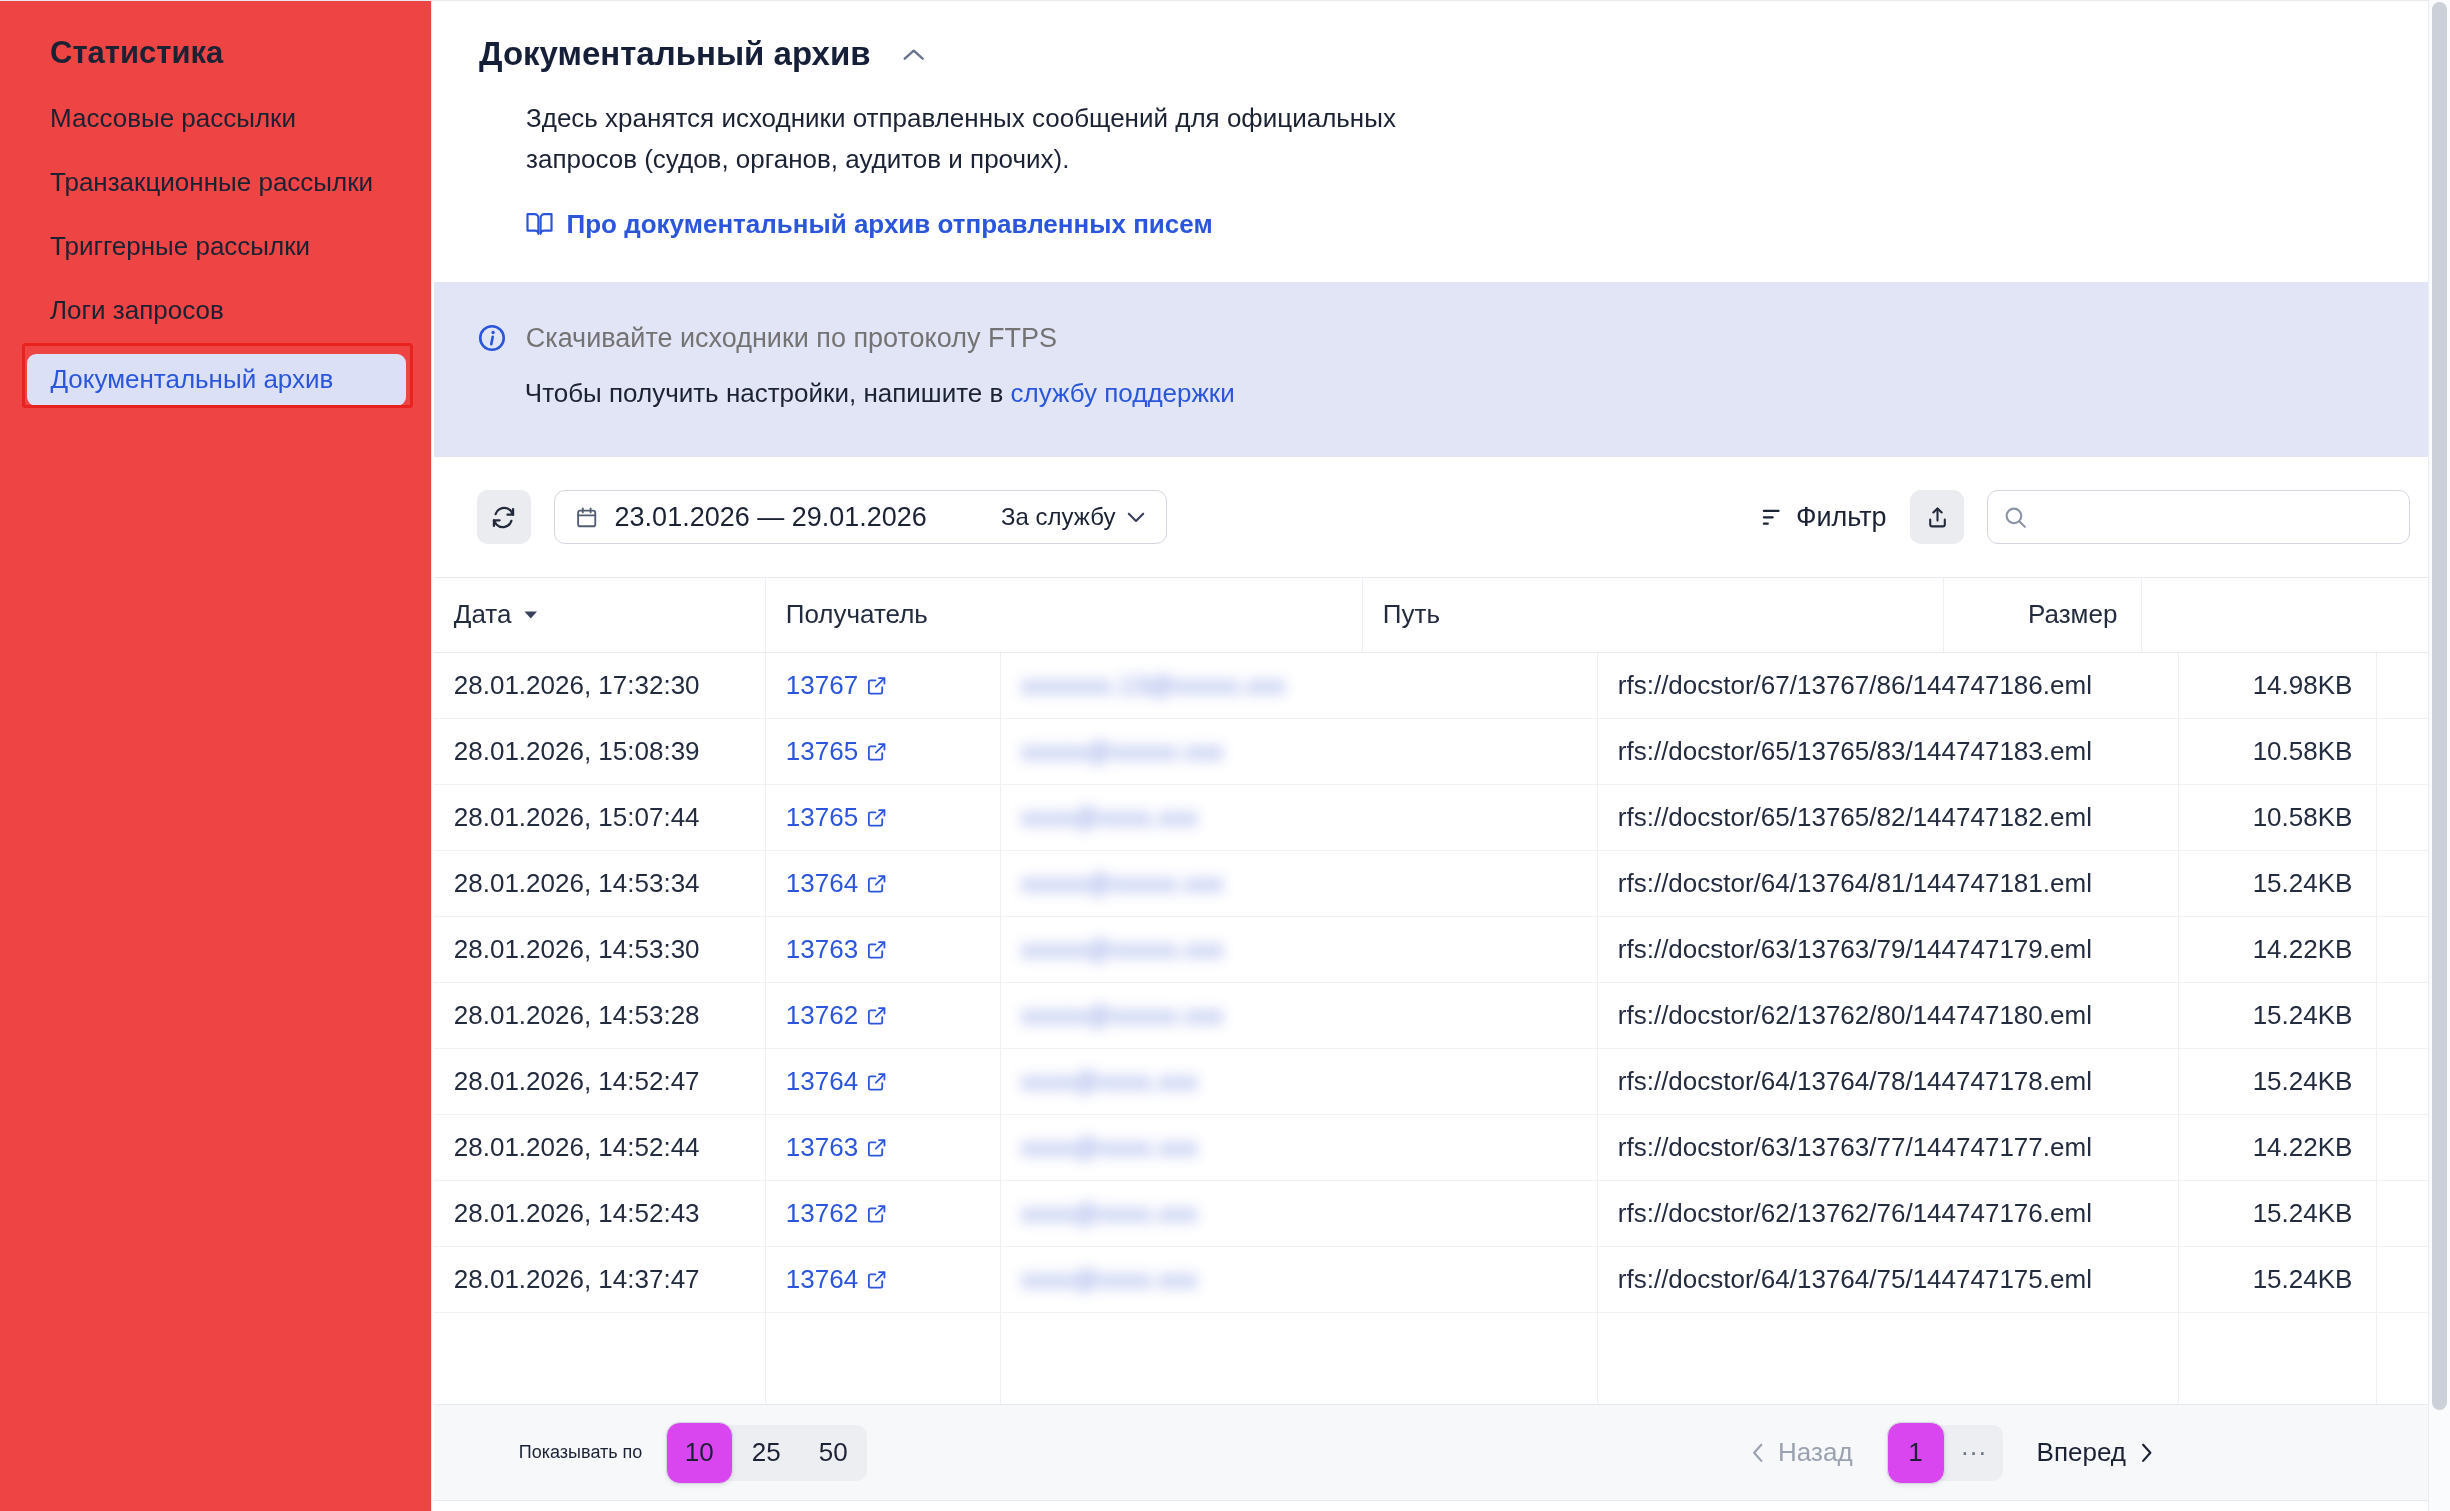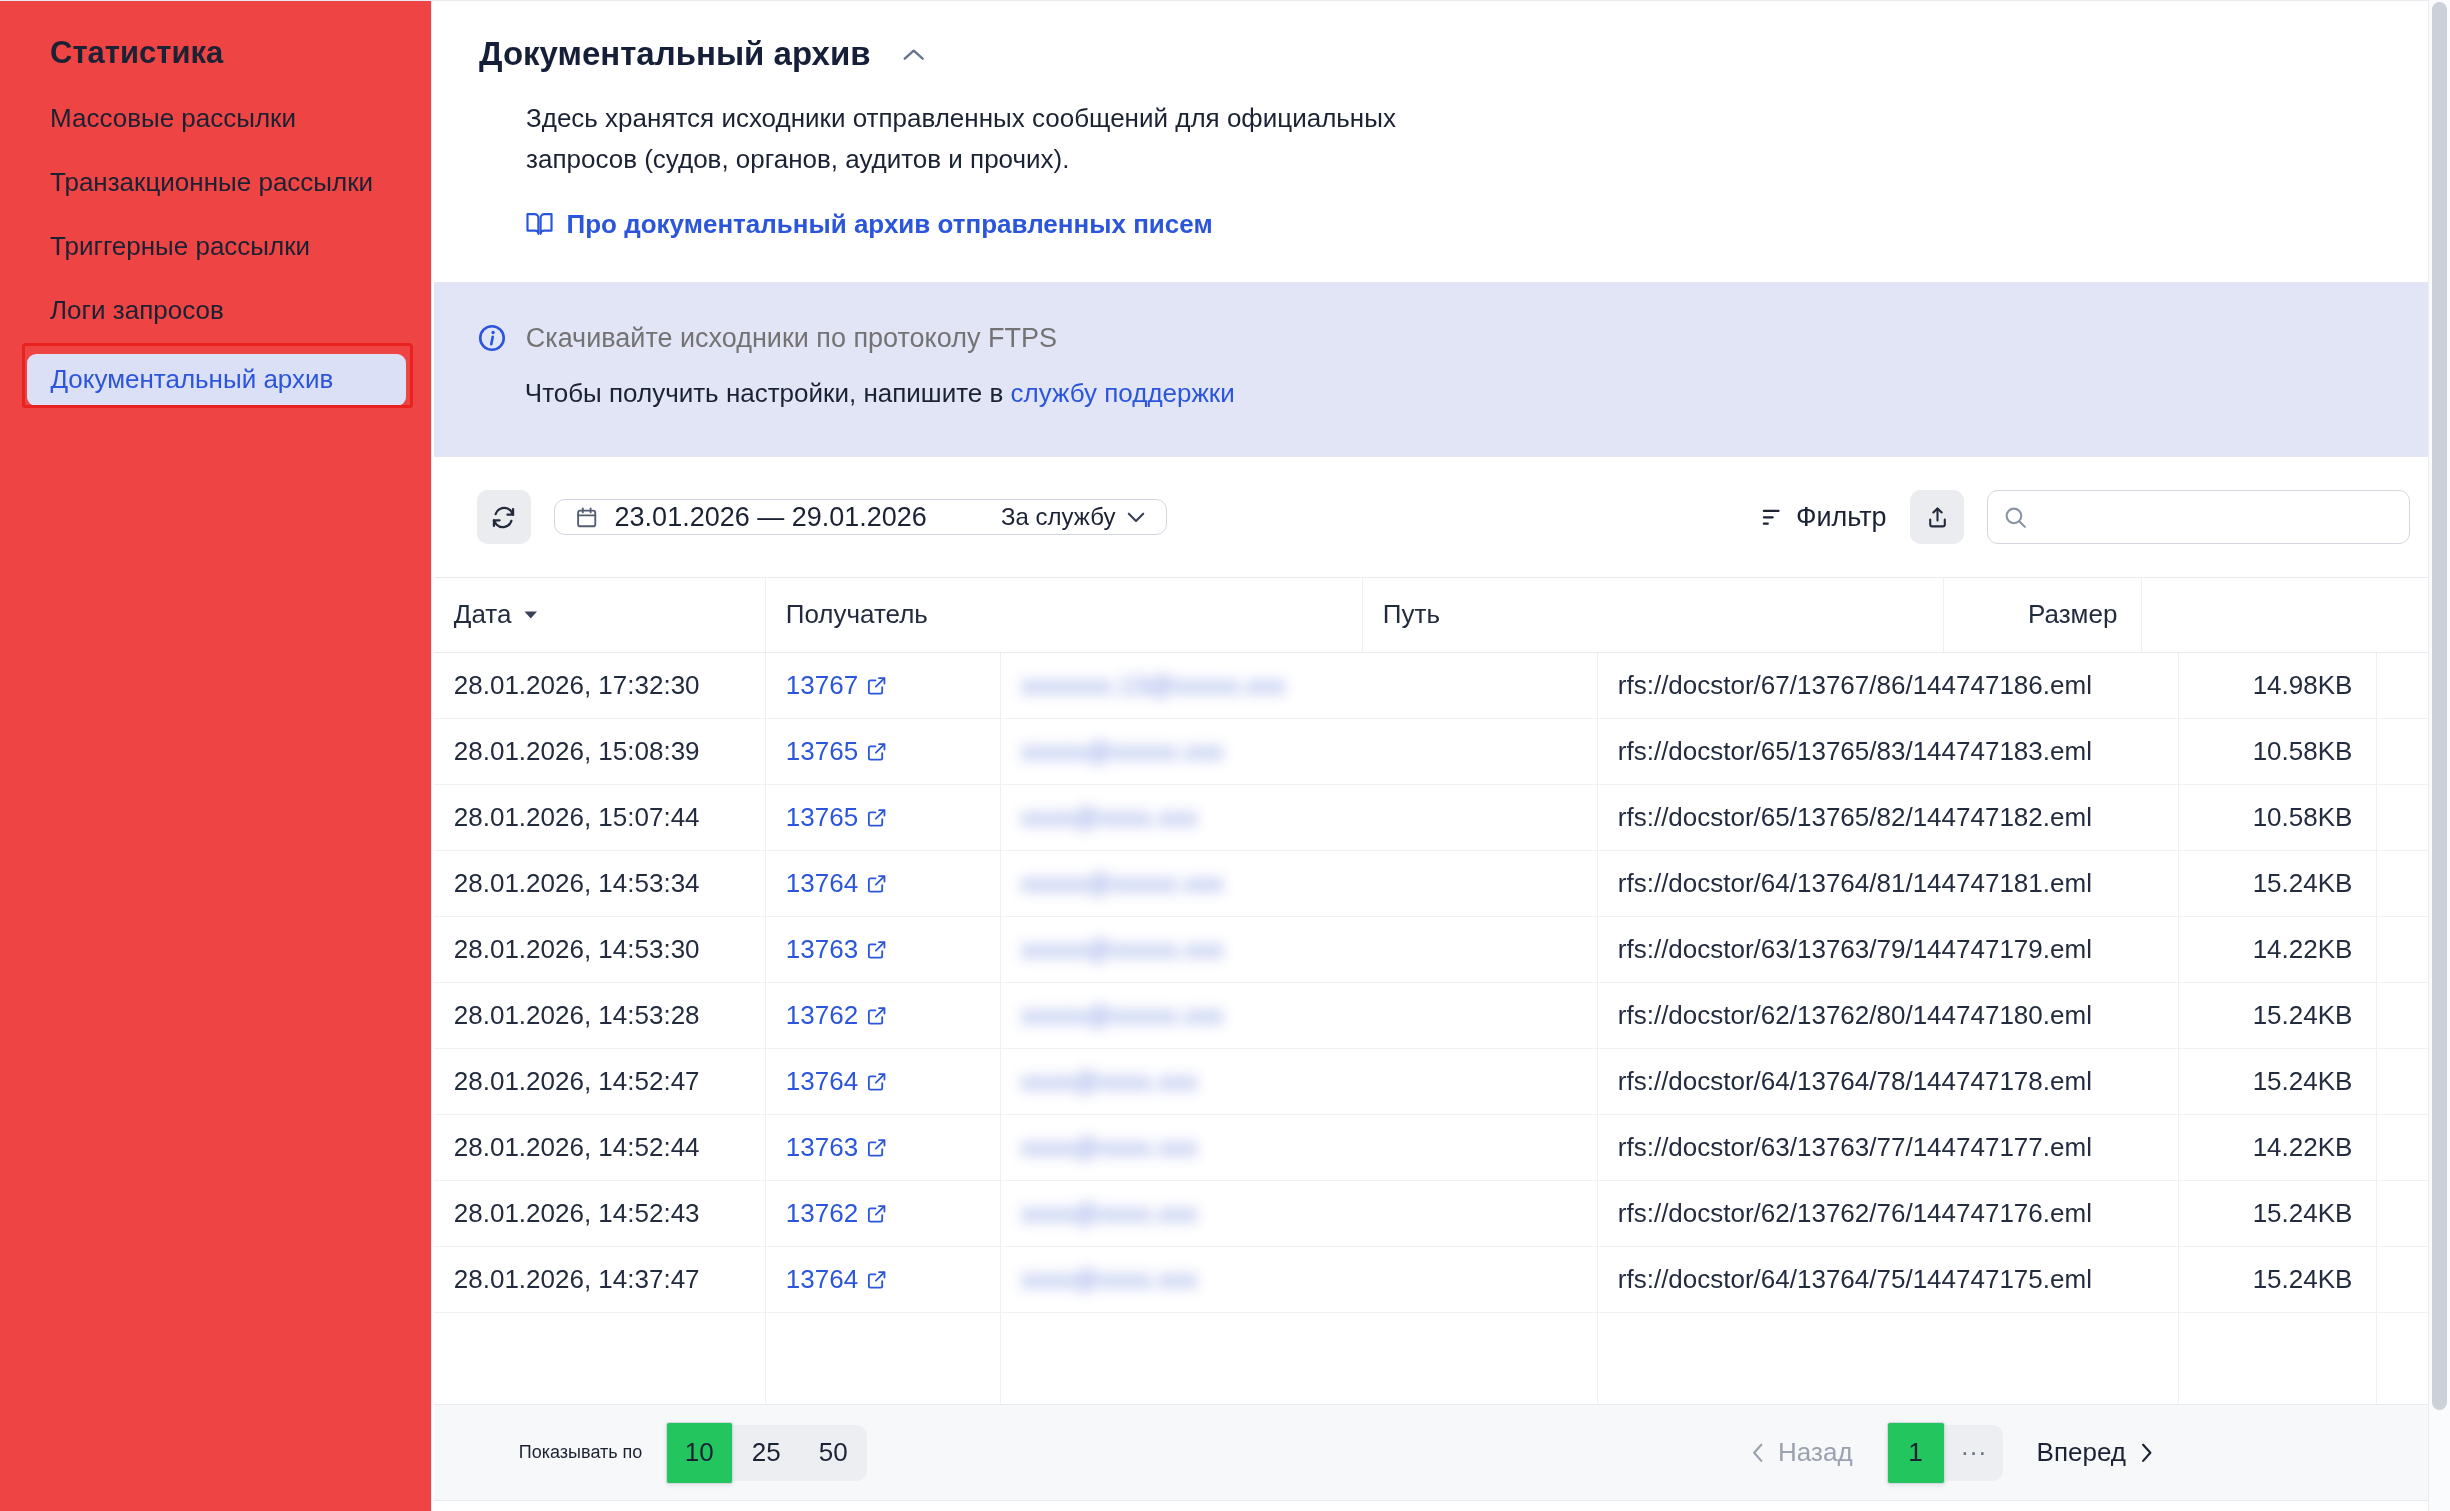--- a/index.html
+++ b/index.html
@@ -31,21 +31,21 @@
   .banner { position:absolute; left:1.8px; right:21.6px; top:281px; height:175px; background:#E2E5F6; padding:41px 0 0 43px; }
   .banner-title-row { display:flex; align-items:center; gap:19px; }
   .info-icon { color:#2B56DB; display:flex; }
   .banner-title { font-size:27px; font-weight:500; color:#737373; white-space:nowrap; }
   .banner-sub { margin:24px 0 0 48px; font-size:26px; color:#1B2233; white-space:nowrap; }
   .banner-sub a, .support-link { color:#2B56DB; text-decoration:none; cursor:pointer; }
 
   
   .toolbar { position:absolute; left:1.8px; right:21.6px; top:456px; height:121px; background:#fff; display:flex; align-items:center; gap:23.4px; padding:0 18px 0 43px; }
   .icon-btn { width:54px; height:54px; background:#EBECEF; border-radius:10.8px; display:flex; align-items:center; justify-content:center; color:#222A3C; cursor:pointer; flex:0 0 auto; }
-  .date-control { height:36px; width:613px; border:1.8px solid #D2D6DE; border-radius:10.8px; background:#fff; display:flex; align-items:center; gap:16px; padding:0 20px; cursor:pointer; flex:0 0 auto; }
+  .date-control { height:54px; width:613px; border:1.8px solid #D2D6DE; border-radius:10.8px; background:#fff; display:flex; align-items:center; gap:16px; padding:0 20px; cursor:pointer; flex:0 0 auto; }
   .calendar-ic { color:#525D73; display:flex; }
   .date-text { font-size:27px; color:#1B2233; white-space:nowrap; }
   .period-group { margin-left:auto; display:flex; align-items:center; gap:10.8px; color:#1B2233; }
   .period-label { font-size:24px; white-space:nowrap; }
   .chev-down { color:#39415A; display:flex; }
   .flex-spacer { flex:1 1 auto; }
   .filter-btn { display:flex; align-items:center; gap:12.6px; font-size:27px; color:#1B2233; cursor:pointer; flex:0 0 auto; }
   .search-box { height:54px; width:423px; border:1.8px solid #D2D6DE; border-radius:10.8px; display:flex; align-items:center; gap:10.8px; padding:0 14.4px; background:#fff; flex:0 0 auto; }
   .search-box svg { color:#8A93A3; flex:0 0 auto; }
   .search-box input { border:none; outline:none; width:100%; font-size:25px; font-family:"Liberation Sans",sans-serif; color:#1B2233; background:transparent; }
@@ -66,21 +66,21 @@
   .sort-ic { margin-left:12.6px; display:flex; }
   .issue-link { display:inline-flex; align-items:center; gap:8px; color:#2B56DB; cursor:pointer; text-decoration:none; }
   .blurred { filter:blur(6.3px); color:#6B82DE; opacity:.9; }
 
   
   .footer { position:absolute; left:1.8px; right:0; bottom:10px; height:97px; background:#F7F8FA; border-top:0.9px solid #E7E9EE; border-bottom:0.9px solid #E7E9EE; display:flex; align-items:center; }
   .pagesize-group { display:flex; align-items:center; gap:23.4px; margin-left:45px; }
   .footer-label { font-size:18px; color:#1B2233; white-space:nowrap;margin-left:40px; }
   .seg-control { display:flex; align-items:center; background:#EDEEF1; border-radius:10.8px; height:56px; }
   .seg { width:67px; height:56px; display:flex; align-items:center; justify-content:center; font-size:26px; color:#1B2233; cursor:pointer; }
-  .seg.active { background:#22c55e; border:1.8px solid #D4D8DF; border-radius:3px; height:62px; margin:-2.7px 0; box-shadow:0 1.8px 4.5px rgba(20,30,60,.08); }
+  .seg.active { background:#d946ef; border:1.8px solid #D4D8DF; border-radius:14px; height:62px; margin:-2.7px 0; box-shadow:0 1.8px 4.5px rgba(20,30,60,.08); }
   .seg.dim { color:#6B7587; }
   .pager-group { position:absolute; right:297px; display:flex; align-items:center; gap:34px; }
   .pager-btn { display:flex; align-items:center; gap:13.5px; font-size:26px; cursor:pointer; white-space:nowrap; }
   .pager-btn.prev { color:#9AA2B0; }
   .pager-btn.next { color:#1B2233; }
   .page-seg .seg { width:58px; }
 
   
   .scrollbar { position:absolute; right:0; top:0; width:21.6px; height:100%; background:#FAFBFC; border-left:0.9px solid #ECEDF0; z-index:40; }
   .scroll-thumb { position:absolute; top:1.8px; left:2.7px; width:15.3px; height:1408px; background:#CCD1D9; border-radius:8px; cursor:pointer; }

